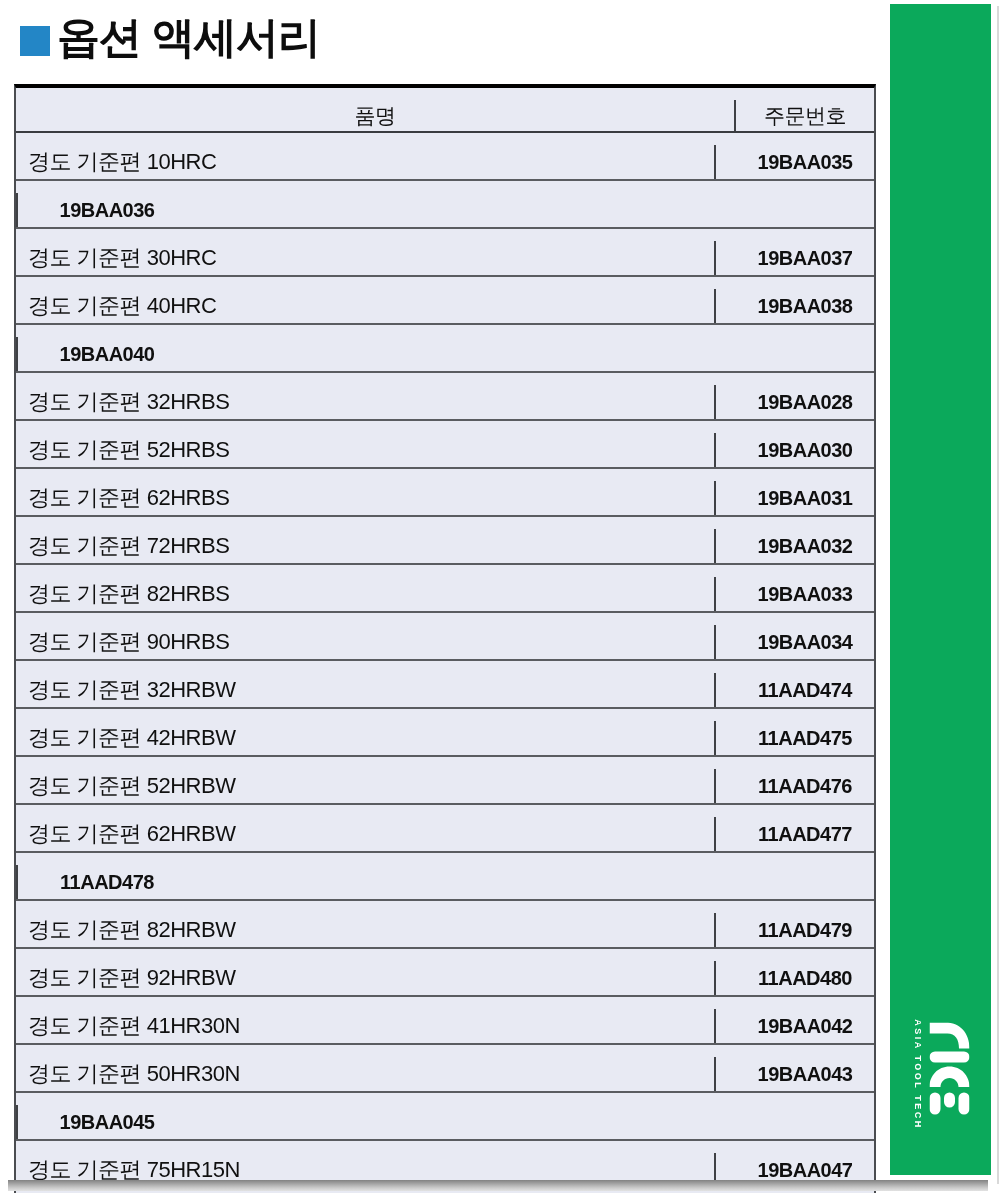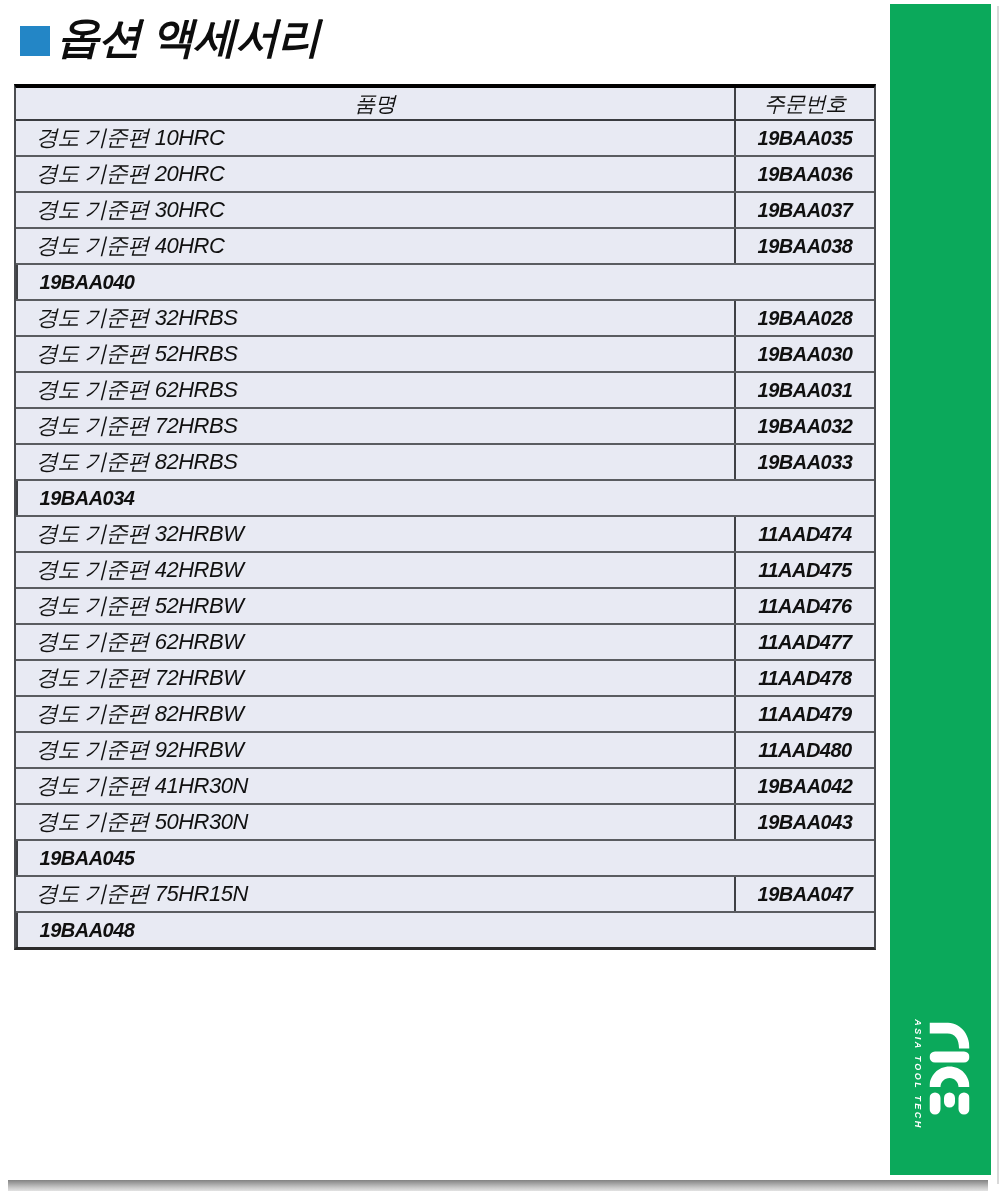--- a/index.html
+++ b/index.html
@@ -6,21 +6,20 @@
   body {
     width: 1000px; height: 1193px;
     background: #ffffff;
     font-family: "Liberation Sans", "DejaVu Sans", sans-serif;
     position: relative;
     overflow: hidden;
   }
   .page {
     position: absolute; inset: 0;
     background: #ffffff;
-    font-style: italic;
   }
   
   .title-row {
     position: absolute; left: 20px; top: 14px;
     display: flex; align-items: center; gap: 7px;
   }
   .title-bullet {
     width: 30px; height: 30px;
     background: #2386C6;
     margin-top: 6px;
@@ -44,41 +43,43 @@
     border-left: 2px solid #4a4c50;
     border-right: 2px solid #4a4c50;
     background: #E8EAF3;
   }
   .t-row {
     display: flex;
     align-items: stretch;
     border-bottom: 2px solid #5a5c60;
     background: #E8EAF3;
     height: 34px;
+    margin-top: 12px;
   }
   .t-row:last-child { border-bottom: none; }
   .t-row.header { height: 31px; border-bottom: 2px solid #3a3c40; }
   .cell {
     display: flex; align-items: center;
     color: #101010;
     overflow: hidden;
   }
   .cell.name {
     flex: 1 1 auto;
-    padding-left: 20px;
+    padding-left: 12px;
     font-size: 22px;
     letter-spacing: -0.5px;
   }
   .cell.order {
     flex: 0 0 138px;
     justify-content: center;
     border-left: 2px solid #3f4145;
     font-size: 20px;
     font-weight: 700;
     letter-spacing: -0.5px;
+    padding-left: 20px;
   }
   .t-row.header .cell { justify-content: center; padding-left: 0; font-size: 21px; font-weight: 400; }
   
   .brand-bar {
     position: absolute;
     left: 890px; top: 4px;
     width: 101px; height: 1171px;
     background: #0BA95B;
   }
   .brand-lockup-wrap {
@@ -132,21 +133,20 @@
       <div class="cell name">품명</div>
       <div class="cell order">주문번호</div>
     </div>
     <div>
   <div class="t-row">
     <div class="cell name">경도 기준편 10HRC</div>
     <div class="cell order">19BAA035</div>
   </div>
 
   <div class="t-row">
-    <div class="cell name">경도 기준편 20HRC</div>
     <div class="cell order">19BAA036</div>
   </div>
 
   <div class="t-row">
     <div class="cell name">경도 기준편 30HRC</div>
     <div class="cell order">19BAA037</div>
   </div>
 
   <div class="t-row">
     <div class="cell name">경도 기준편 40HRC</div>
@@ -179,20 +179,21 @@
     <div class="cell name">경도 기준편 72HRBS</div>
     <div class="cell order">19BAA032</div>
   </div>
 
   <div class="t-row">
     <div class="cell name">경도 기준편 82HRBS</div>
     <div class="cell order">19BAA033</div>
   </div>
 
   <div class="t-row">
+    <div class="cell name">경도 기준편 90HRBS</div>
     <div class="cell order">19BAA034</div>
   </div>
 
   <div class="t-row">
     <div class="cell name">경도 기준편 32HRBW</div>
     <div class="cell order">11AAD474</div>
   </div>
 
   <div class="t-row">
     <div class="cell name">경도 기준편 42HRBW</div>
@@ -203,21 +204,20 @@
     <div class="cell name">경도 기준편 52HRBW</div>
     <div class="cell order">11AAD476</div>
   </div>
 
   <div class="t-row">
     <div class="cell name">경도 기준편 62HRBW</div>
     <div class="cell order">11AAD477</div>
   </div>
 
   <div class="t-row">
-    <div class="cell name">경도 기준편 72HRBW</div>
     <div class="cell order">11AAD478</div>
   </div>
 
   <div class="t-row">
     <div class="cell name">경도 기준편 82HRBW</div>
     <div class="cell order">11AAD479</div>
   </div>
 
   <div class="t-row">
     <div class="cell name">경도 기준편 92HRBW</div>

